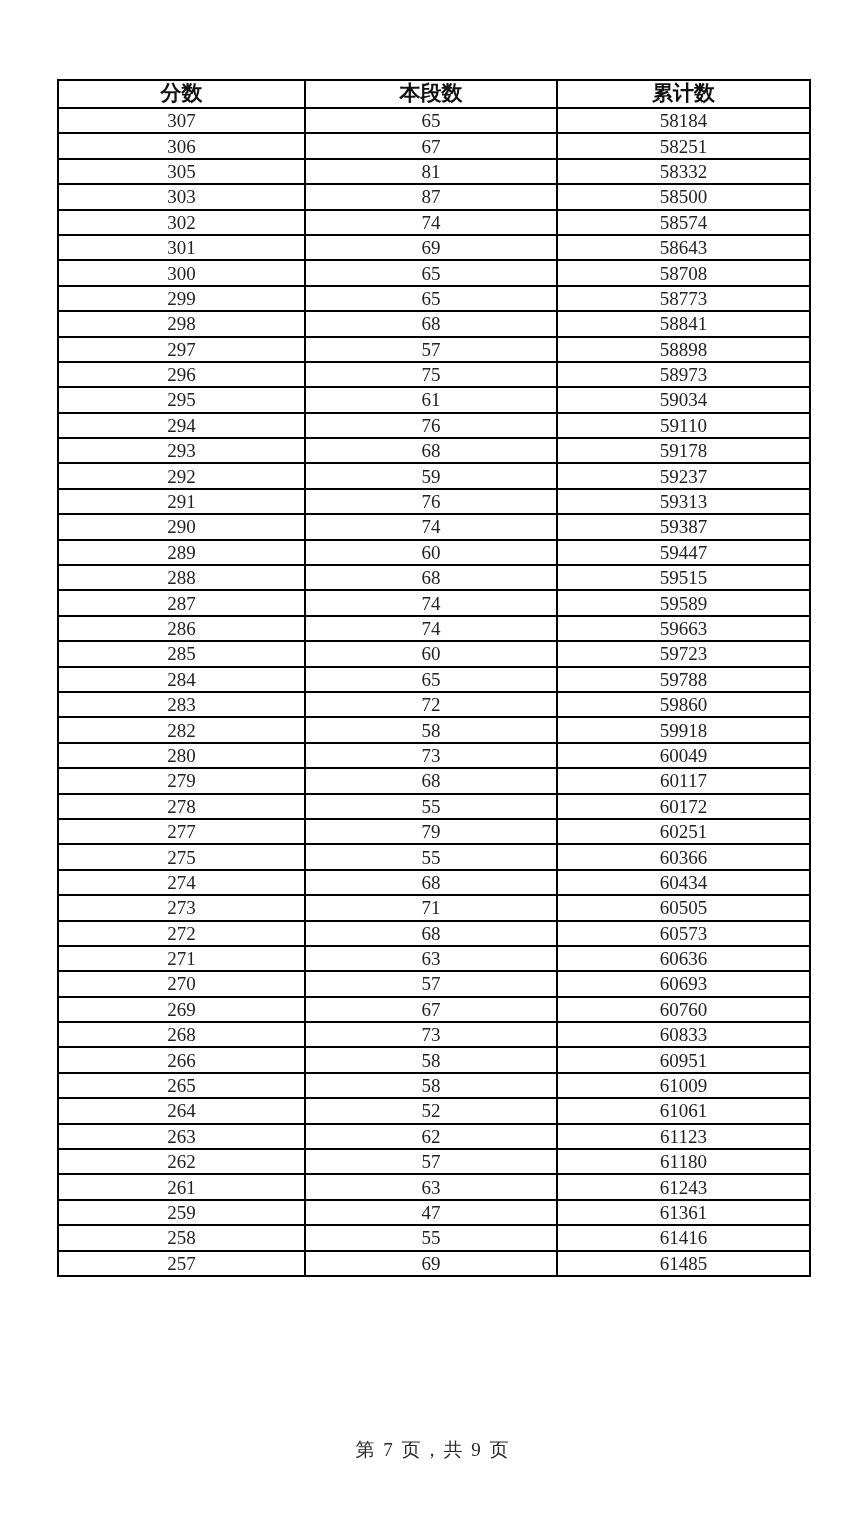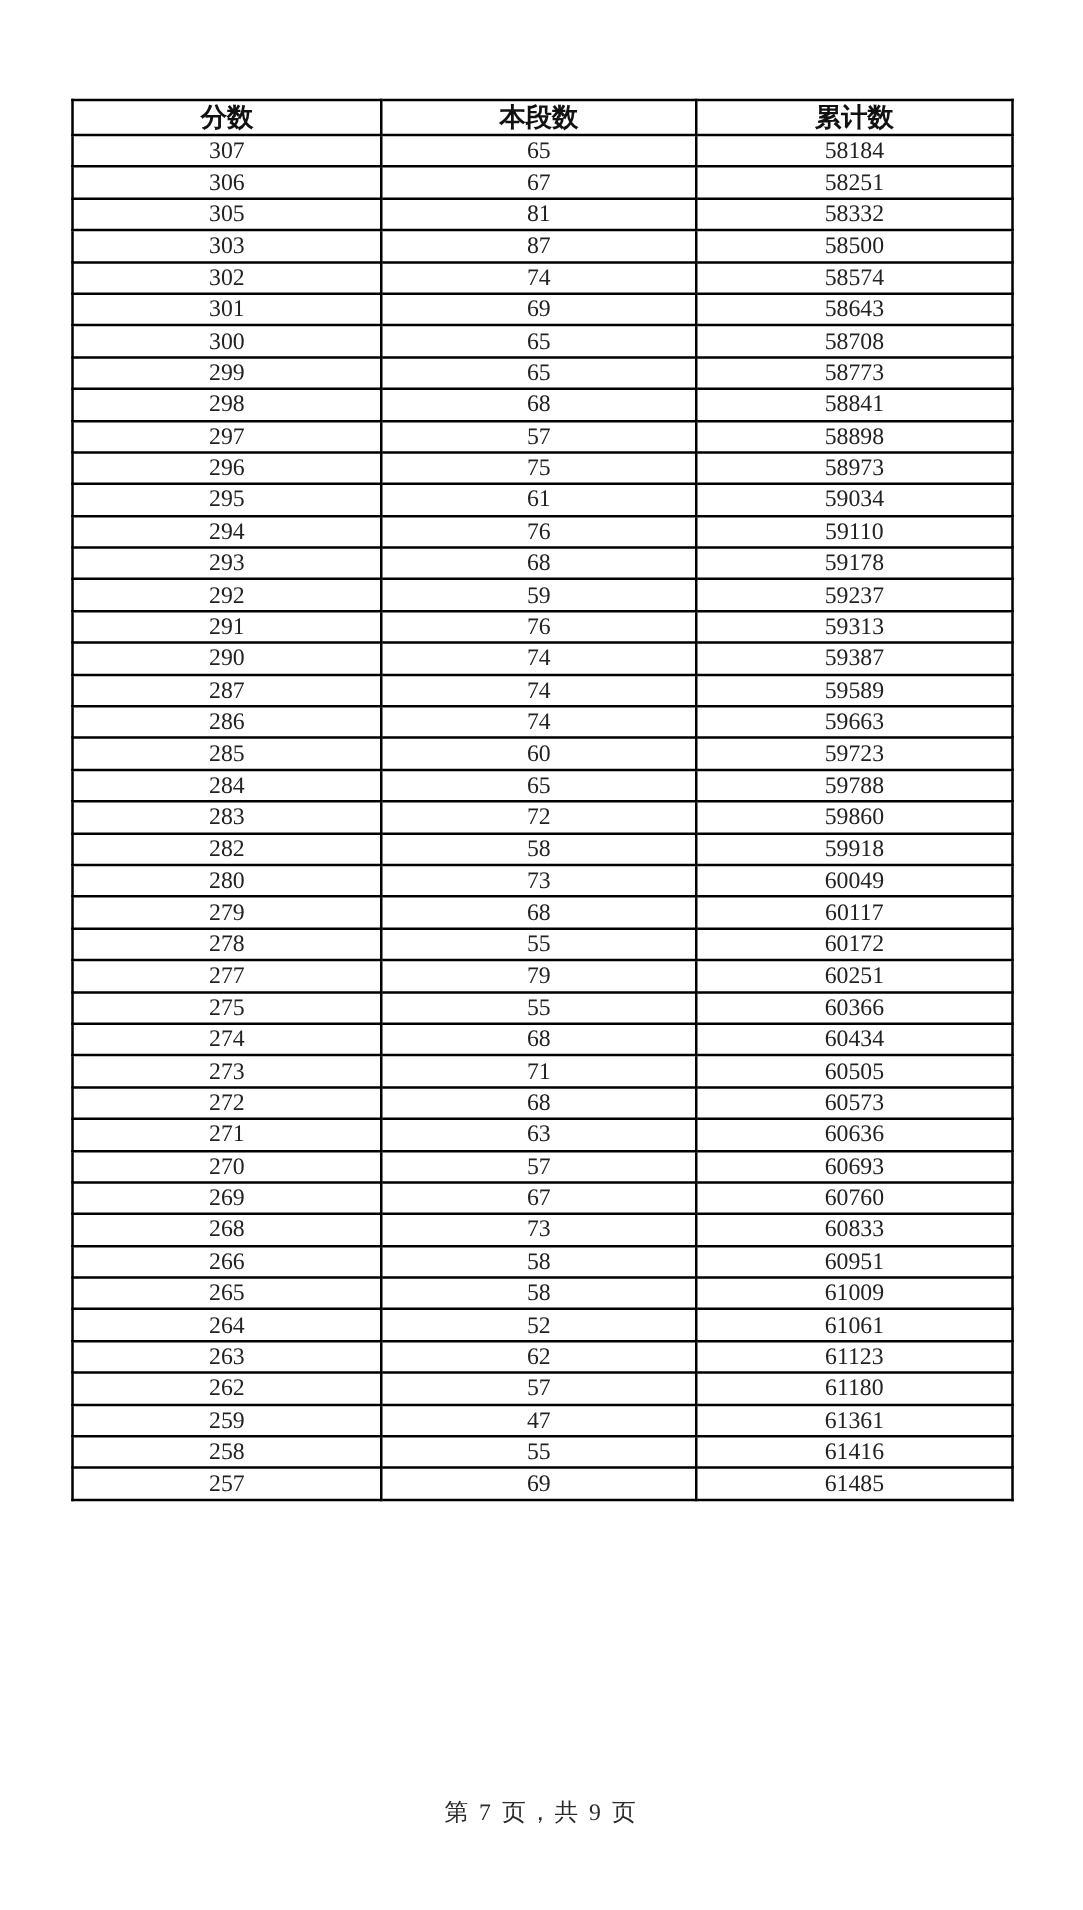--- a/index.html
+++ b/index.html
@@ -31,21 +31,21 @@
   .score-table th, .score-table td {
     border: 2px solid #000000;
     padding: 0;
     text-align: center;
     vertical-align: middle;
     overflow: hidden;
     white-space: nowrap;
   }
   .score-table th {
     height: 26px;
-    font-family: Liberation Serif, serif;
+    font-family: Liberation Mono, monospace;
     font-weight: bold;
     font-size: 21px;
     line-height: 1;
     color: #111111;
   }
   .score-table td {
     height: 23.4px;
     font-family: "Liberation Serif", serif;
     font-size: 19px;
     line-height: 1;
@@ -161,20 +161,30 @@
           <td>291</td>
           <td>76</td>
           <td>59313</td>
         </tr>
         <tr>
           <td>290</td>
           <td>74</td>
           <td>59387</td>
         </tr>
         <tr>
+          <td>289</td>
+          <td>60</td>
+          <td>59447</td>
+        </tr>
+        <tr>
+          <td>288</td>
+          <td>68</td>
+          <td>59515</td>
+        </tr>
+        <tr>
           <td>287</td>
           <td>74</td>
           <td>59589</td>
         </tr>
         <tr>
           <td>286</td>
           <td>74</td>
           <td>59663</td>
         </tr>
         <tr>
@@ -276,20 +286,25 @@
           <td>263</td>
           <td>62</td>
           <td>61123</td>
         </tr>
         <tr>
           <td>262</td>
           <td>57</td>
           <td>61180</td>
         </tr>
         <tr>
+          <td>261</td>
+          <td>63</td>
+          <td>61243</td>
+        </tr>
+        <tr>
           <td>259</td>
           <td>47</td>
           <td>61361</td>
         </tr>
         <tr>
           <td>258</td>
           <td>55</td>
           <td>61416</td>
         </tr>
         <tr>

